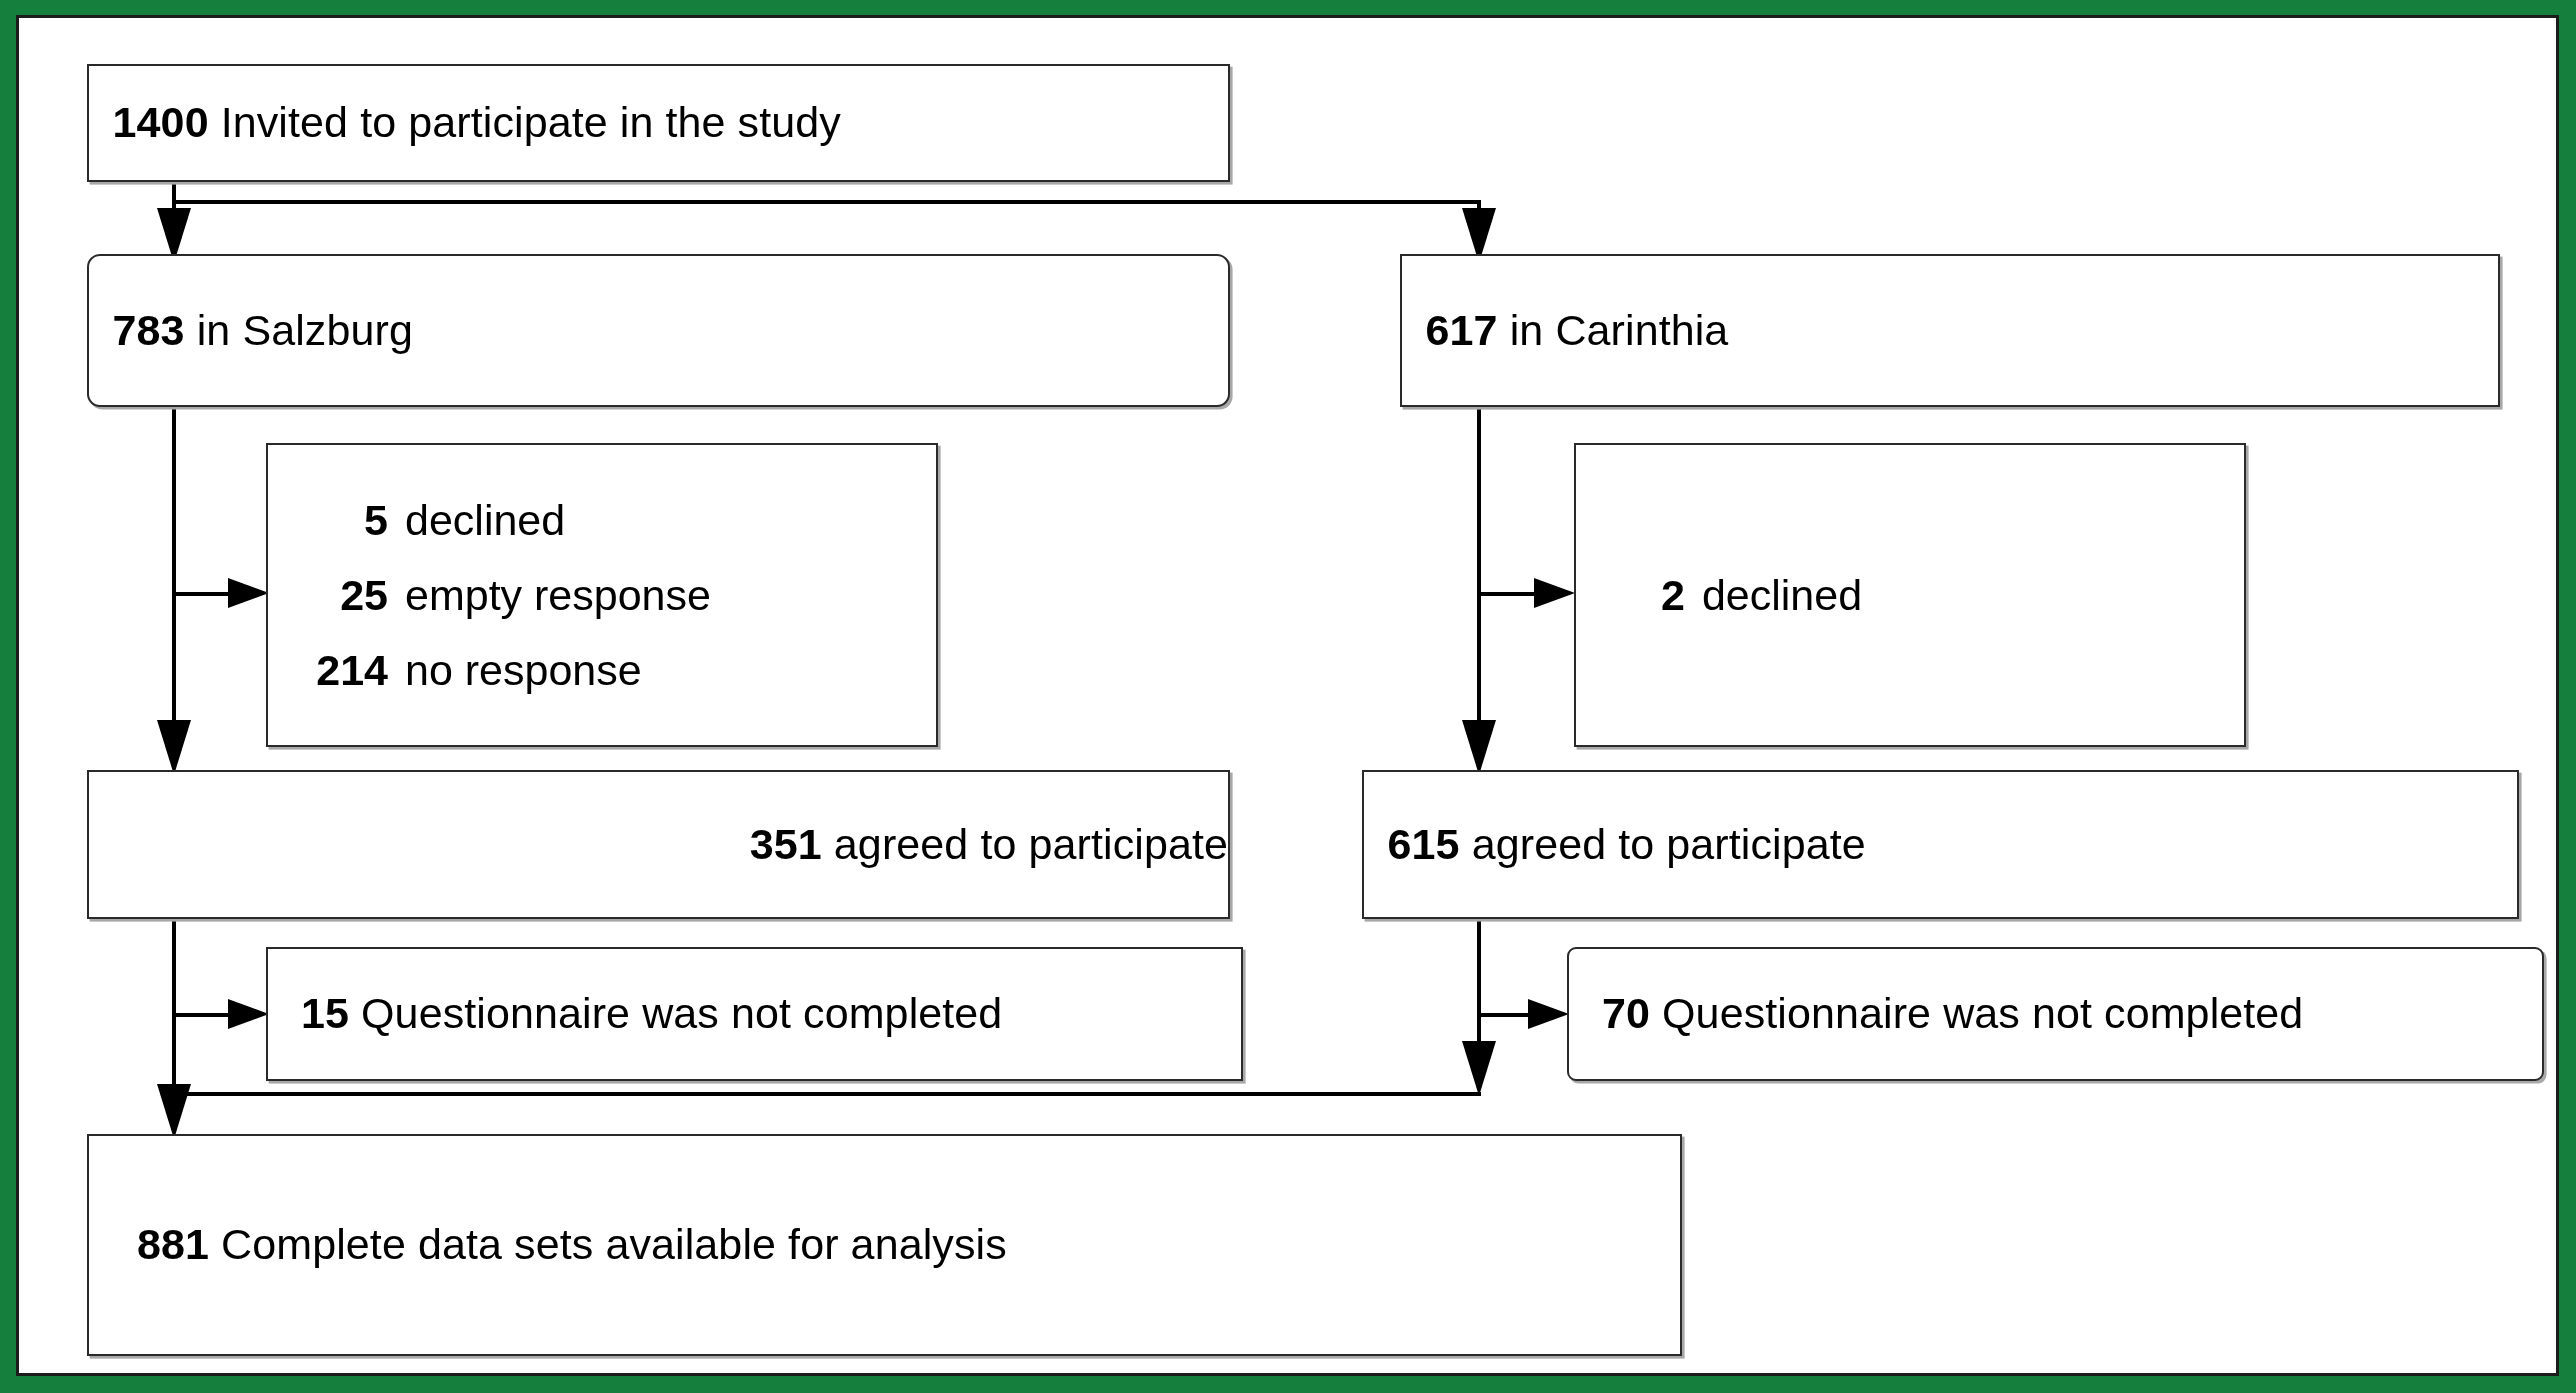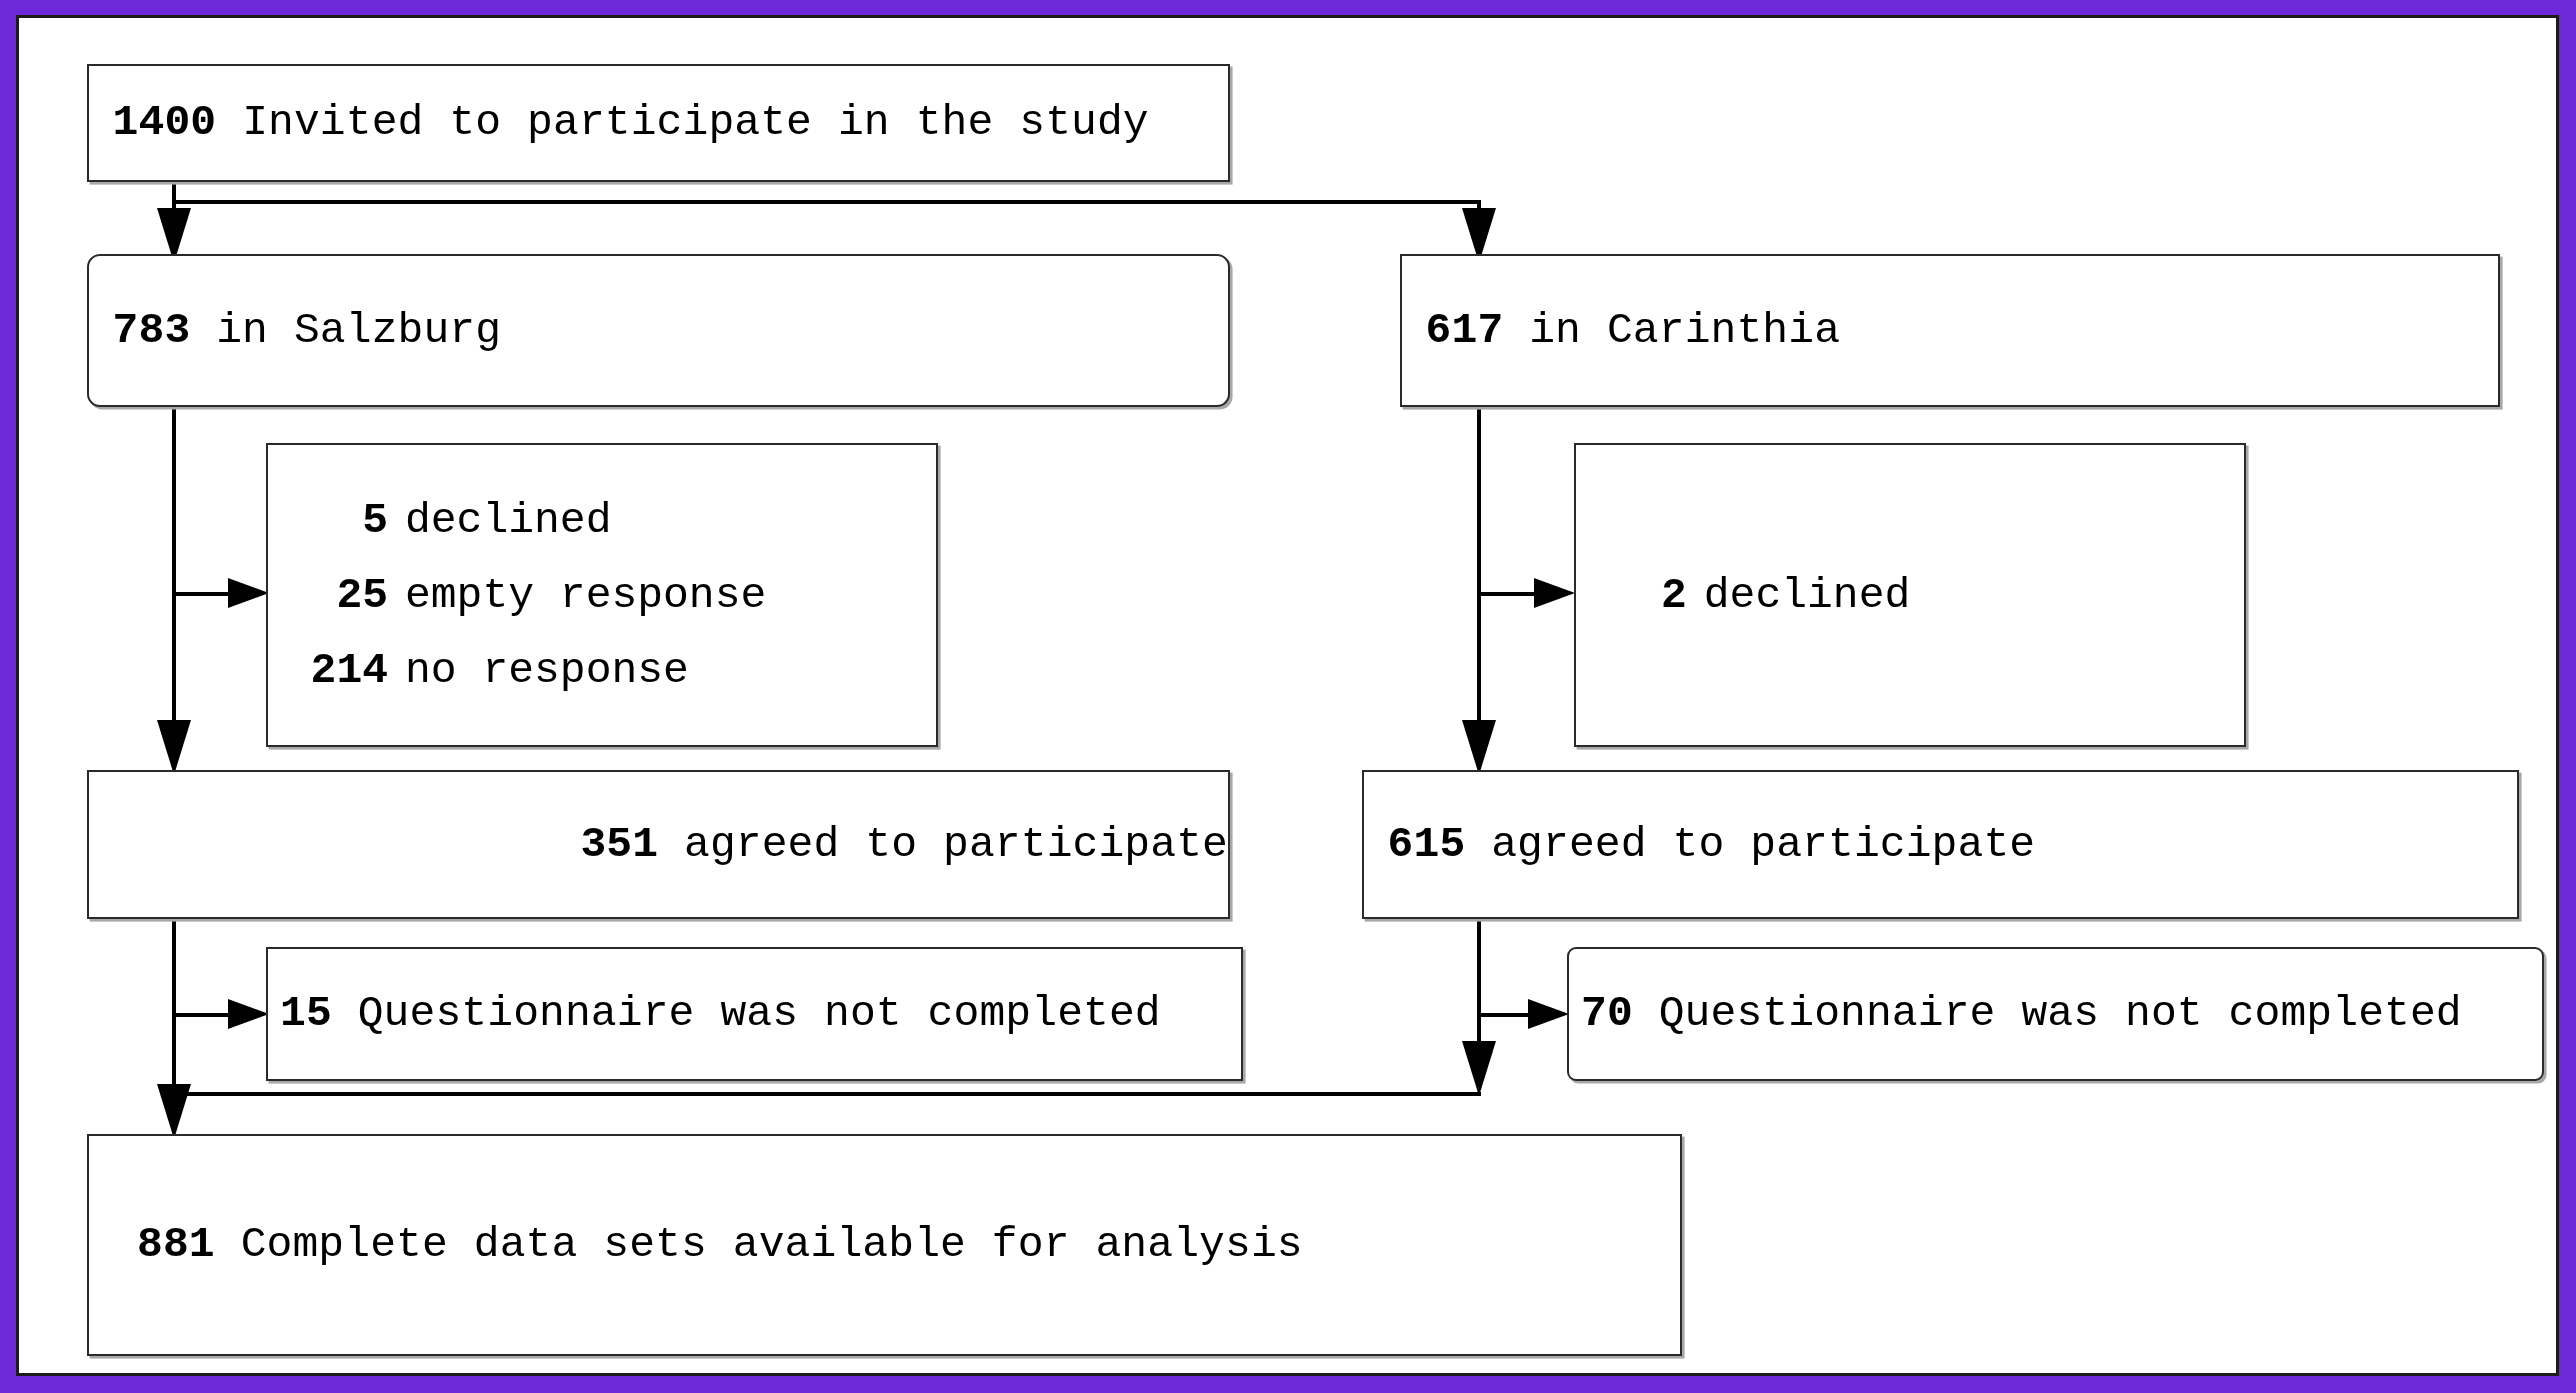--- a/index.html
+++ b/index.html
@@ -5,22 +5,22 @@
 <style>
   html, body {
     margin: 0;
     padding: 0;
     background: #ffffff;
   }
   #canvas {
     position: relative;
     width: 2576px;
     height: 1393px;
-    background: #6d28d9;
-    font-family: Liberation Mono, monospace;
+    background: #15803d;
+    font-family: Liberation Sans, sans-serif;
     overflow: hidden;
   }
   
   #outer-frame {
     position: absolute;
     left: 16.4px;
     top: 15px;
     width: 2543px;
     height: 1361px;
     border: 3.9px solid #1c1c1c;
@@ -43,21 +43,21 @@
     line-height: 1.16;
     color: #000000;
     white-space: nowrap;
     letter-spacing: 0.1px;
   }
   .box-text .num {
     font-weight: bold;
   }
   
   .pad-main   { padding-left: 23.6px; }
-  .pad-excl   { padding-left: 12px; }
+  .pad-excl   { padding-left: 33px; }
 
   
   .excl-list {
     display: flex;
     flex-direction: column;
     justify-content: center;
     gap: 26px;
     padding-left: 22px;
   }
   .excl-row {

